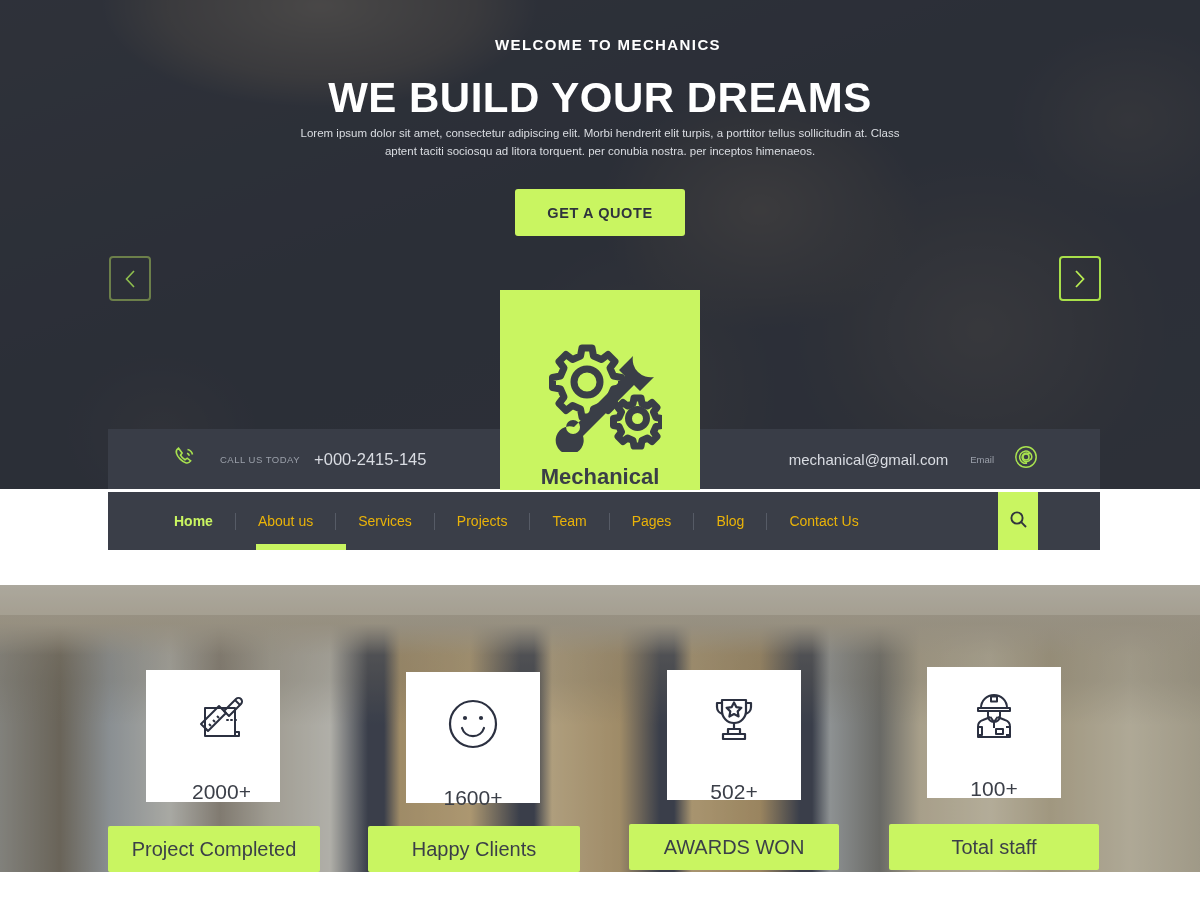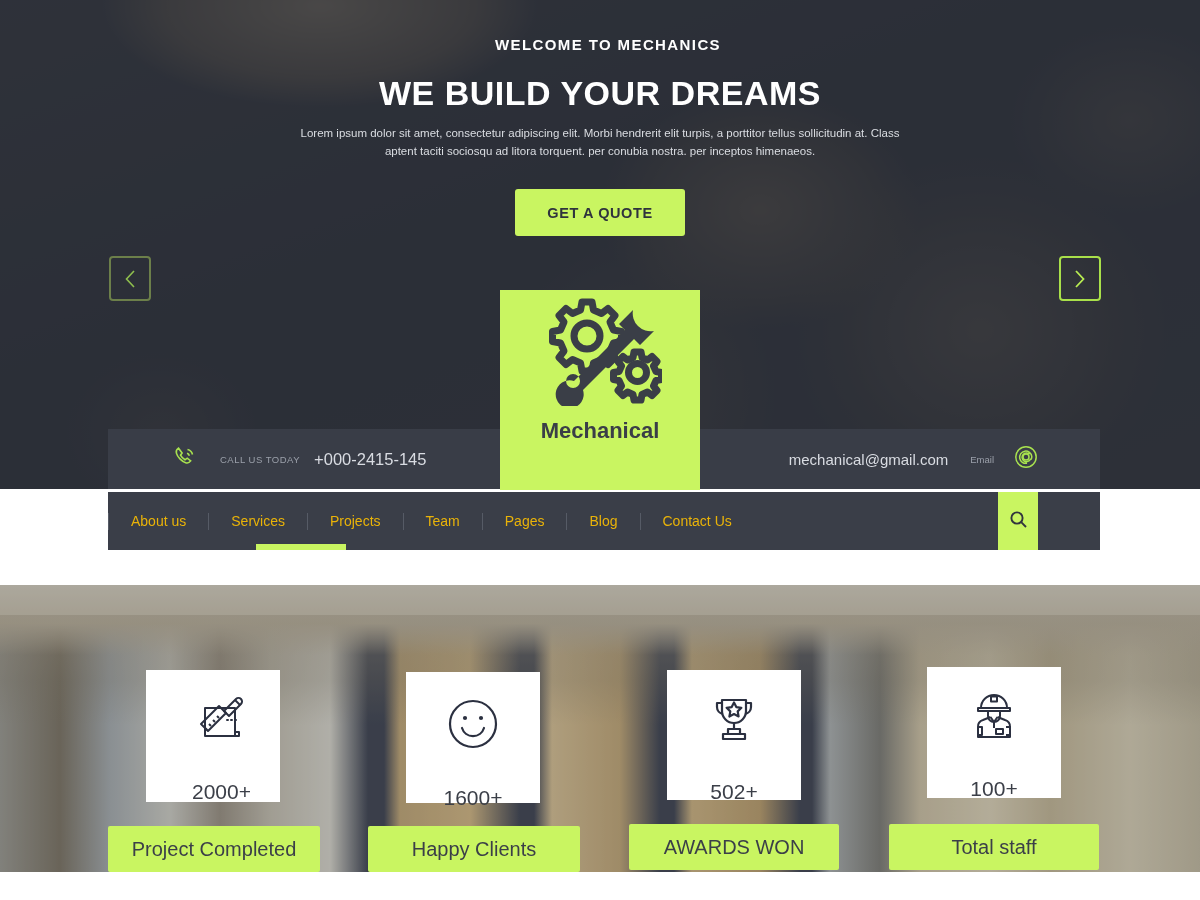--- a/index.html
+++ b/index.html
@@ -35,21 +35,21 @@
   #hero-content {
     position:absolute; left:0; top:0; width:1200px; height:489px;
     text-align:center;
   }
   #eyebrow {
     position:absolute; left:8px; top:36px; width:1200px;
     color:#ffffff; font-size:15px; font-weight:600; letter-spacing:1.4px;
   }
   #headline {
     position:absolute; left:0; top:74px; width:1200px;
-    color:#ffffff; font-size:34px; font-weight:bold; letter-spacing:.5px;
+    color:#ffffff; font-size:42px; font-weight:bold; letter-spacing:.5px;
   }
   #lead {
     position:absolute; left:300px; top:124px; width:600px;
     color:#dadde2; font-size:11.5px; line-height:18px;
   }
   #quote-btn {
     position:absolute; left:515px; top:189px; width:170px; height:47px;
     background:#c9f561; border:none; border-radius:3px;
     color:#2f333d; font-size:14.5px; font-weight:bold; letter-spacing:.6px;
     font-family:"Liberation Sans", sans-serif; cursor:pointer;
@@ -60,21 +60,21 @@
     display:flex; align-items:center; justify-content:center; cursor:pointer;
   }
   #arrow-prev { left:109px; border:2px solid #6c7f4a; }
   #arrow-next { left:1059px; border:2px solid #a9e04a; }
   .arrow-btn svg { display:block; }
 
   
   #logo-block {
     position:absolute; left:500px; top:290px; width:200px; height:200px;
     background:#c9f561; z-index:6;
-    display:flex; flex-direction:column; align-items:center; justify-content:flex-start;
+    display:flex; flex-direction:column; align-items:center; justify-content:flex-end;
   }
   #logo-mark { margin-top:6px; }
   #logo-text { margin-top:8px; color:#3a3e47; font-size:22px; font-weight:bold; }
 
   
   #contact-bar {
     position:absolute; left:108px; top:429px; width:992px; height:60px;
     background:#393d47; z-index:4;
   }
   #phone-group { position:absolute; left:64px; top:0; height:60px; display:flex; align-items:center; }
@@ -221,20 +221,21 @@
         <circle cx="12" cy="12" r="10.2"></circle>
         <path d="M15.6 9.2a4.4 4.4 0 1 0 .6 5.4c.9-.2 1.6-1.3 1.6-3.1A6.1 6.1 0 1 0 13 18.2"></path>
         <circle cx="12" cy="12" r="3"></circle>
       </svg>
     </span>
   </div>
 </div>
 
 <div id="navbar">
   <div id="nav-items">
+      <div class="nav-item active">Home</div>
       <div class="nav-sep"></div>
       <div class="nav-item">About us</div>
       <div class="nav-sep"></div>
       <div class="nav-item">Services</div>
       <div class="nav-sep"></div>
       <div class="nav-item">Projects</div>
       <div class="nav-sep"></div>
       <div class="nav-item">Team</div>
       <div class="nav-sep"></div>
       <div class="nav-item">Pages</div>

